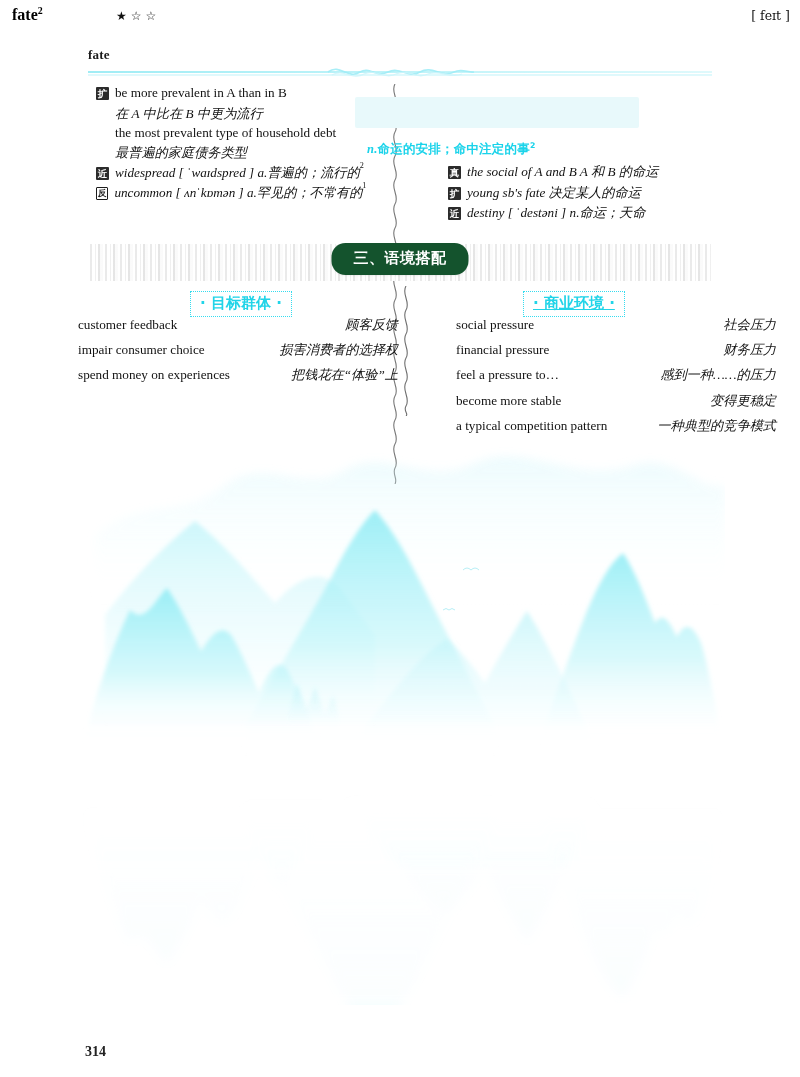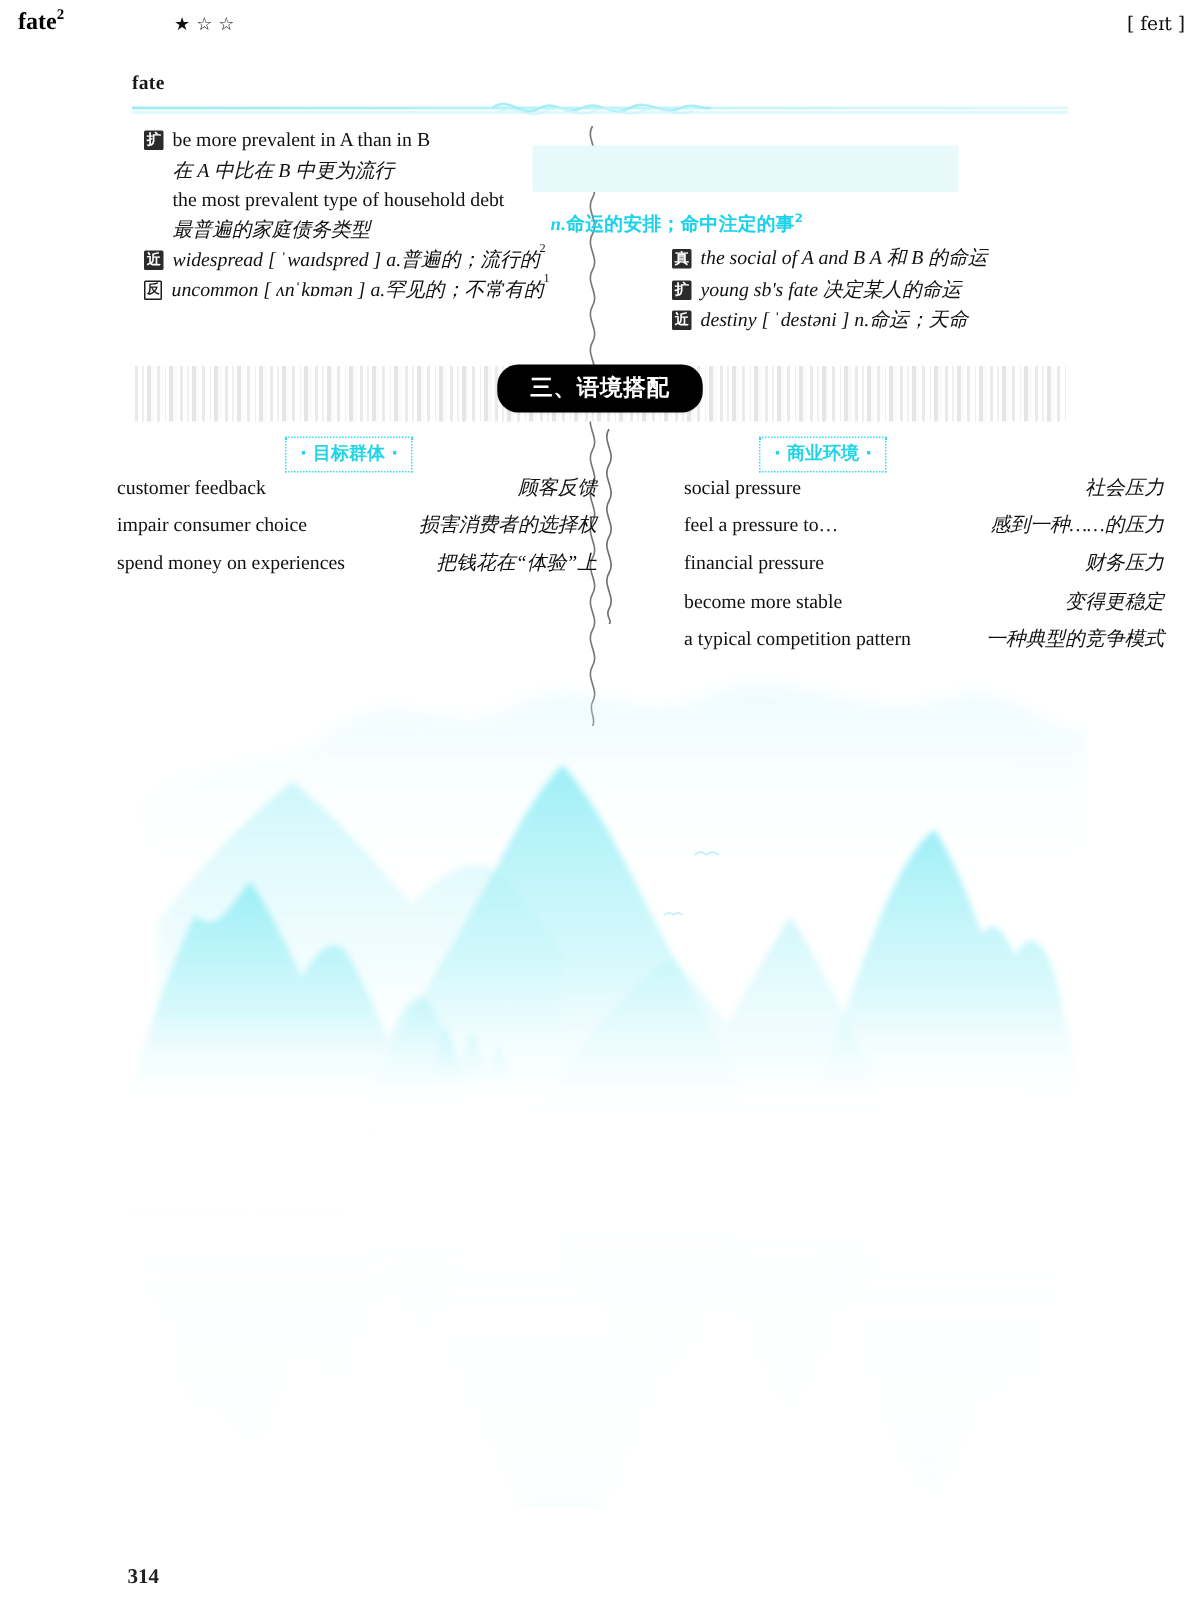--- a/index.html
+++ b/index.html
@@ -116,43 +116,43 @@
         #ffffff 4px,#ffffff 7px,
         #efefef 7px,#efefef 8px,
         #ffffff 8px,#ffffff 10px,
         #e4e4e4 10px,#e4e4e4 12.5px,
         #fafafa 12.5px,#fafafa 15px);
     opacity:.95;
   }
   .banner .pill{
     position:absolute;left:50%;transform:translateX(-50%);
     top:-1px;
-    background:#000000;
+    background:#14532d;
     border-radius:14px;
     padding:6px 22px 7px;
     color:#fff;font-weight:bold;
     font-size:15px;letter-spacing:.5px;
     font-family:"DejaVu Sans",sans-serif;
     box-shadow:0 1px 2px rgba(0,0,0,.06);
     white-space:nowrap;
   }
 
   
   .subhead{
     position:absolute;top:291px;
     border:1.3px dotted #35dcef;
     color:#21d4e8;font-weight:bold;
-    font-size:12px;
+    font-size:15px;
     padding:2px 9px 3px;
     font-family:"DejaVu Sans",sans-serif;
     background:#fff;
     white-space:nowrap;
   }
   .subhead.l{left:190px;}
-  .subhead.r{left:506px;}
+  .subhead.r{left:523px;text-decoration:underline;}
 
   
   .phrases{position:absolute;top:316px;}
   .phrases.l{left:78px;width:320px;}
   .phrases.r{left:413px;width:320px;margin-left:43px;}
   .prow{
     display:flex;justify-content:space-between;align-items:baseline;
     font-size:13.2px;color:#111;
     margin-bottom:7.2px;white-space:nowrap;
   }
@@ -278,26 +278,26 @@
     <span class="zh">把钱花在“体验”上</span>
   </div>
 </div>
 
 <div class="phrases r">
   <div class="prow">
     <span class="en">social pressure</span>
     <span class="zh">社会压力</span>
   </div>
   <div class="prow">
+    <span class="en">financial pressure</span>
+    <span class="zh">财务压力</span>
+  </div>
+  <div class="prow">
     <span class="en">feel a pressure to…</span>
     <span class="zh">感到一种……的压力</span>
-  </div>
-  <div class="prow">
-    <span class="en">financial pressure</span>
-    <span class="zh">财务压力</span>
   </div>
   <div class="prow">
     <span class="en">become more stable</span>
     <span class="zh">变得更稳定</span>
   </div>
   <div class="prow">
     <span class="en">a typical competition pattern</span>
     <span class="zh">一种典型的竞争模式</span>
   </div>
 </div>

